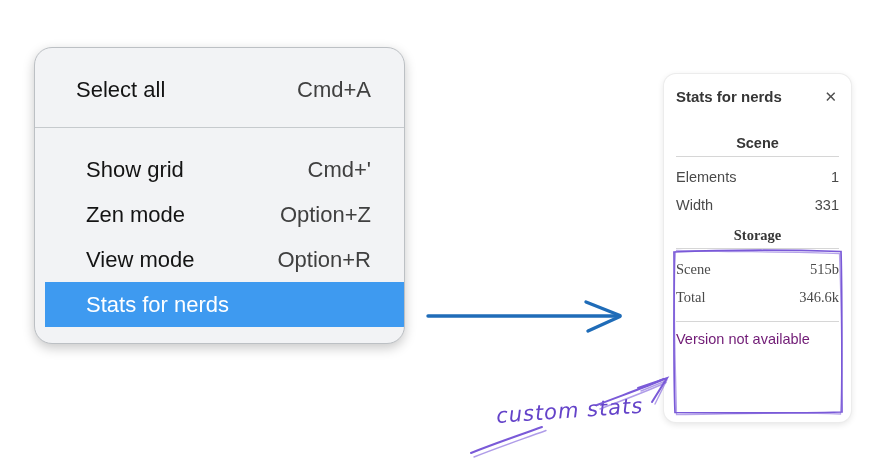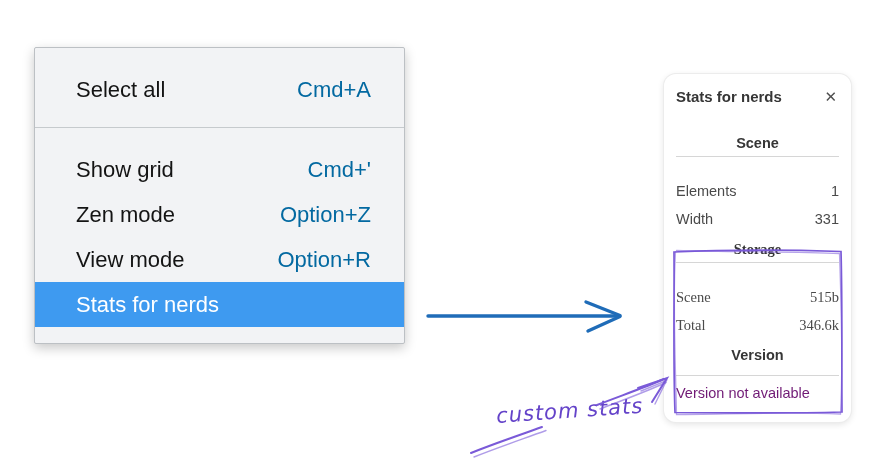--- a/index.html
+++ b/index.html
@@ -15,38 +15,38 @@
     overflow: hidden;
   }
 
   
   .context-menu {
     position: absolute;
     left: 34px; top: 47px;
     width: 371px;
     background: #f2f3f5;
     border: 1px solid #bcc0c4;
-    border-radius: 2px;
+    border-radius: 18px;
     box-shadow: 0 4px 12px rgba(0,0,0,0.22);
     overflow: hidden;
     font-size: 22px;
     color: #141414;
   }
   .menu-group-top { padding: 19px 0 15px 0; }
-  .menu-group-bottom { padding: 19px 0 16px 0; }
+  .menu-group-bottom { padding: 19px 0 16px 10px; }
   .menu-divider { height: 1px; background: #c6cacd; }
   .menu-item {
     height: 45px;
     display: flex;
     justify-content: space-between;
     align-items: center;
     padding: 0 33px 0 41px;
     cursor: default;
   }
-  .menu-item .mi-shortcut { color: #0369a1; }
+  .menu-item .mi-shortcut { color: #404040; }
   .menu-item.selected { background: #3e9af0; color: #ffffff; }
   .menu-item.selected .mi-shortcut { color: rgba(255,255,255,0.72); }
 
   
   .stats-panel {
     position: absolute;
     left: 664px; top: 74px;
     width: 187px;
     min-height: 348px;
     background: #ffffff;
@@ -75,21 +75,21 @@
   .section-storage { margin-top: 6px; font-family: Liberation Serif, serif; }
   .section-version { margin-top: 6px; }
   .section-header {
     font-weight: 700;
     text-align: center;
     font-size: 14.5px;
     color: #363636;
     height: 20px; line-height: 20px;
   }
   .panel-divider { height: 1px; background: #d6d6d6; margin-top: 3px; }
-  .stat-rows { margin-top: 20px; }
+  .stat-rows { margin-top: 6px; }
   .stat-row {
     display: flex;
     justify-content: space-between;
     align-items: center;
     height: 28px;
   }
   .section-version .panel-divider { margin-top: 10px; }
   .version-note { margin-top: 5px; line-height: 24px; color: #701a75; }
 
   
@@ -174,21 +174,20 @@
           <span>515b</span>
         </div>
         <div class="stat-row">
           <span>Total</span>
           <span>346.6k</span>
         </div>
       </div>
     </div>
 
     <div class="section-version">
-      <div class="section-header">Version</div>
       <div class="panel-divider"></div>
       <div class="version-note">Version not available</div>
     </div>
   </div>
 
   <div class="handwritten">custom stats</div>
 
   <svg class="overlay" viewBox="0 0 873 461" xmlns="http://www.w3.org/2000/svg">
 
     <g stroke="#1f6cb8" stroke-width="3.4" fill="none" stroke-linecap="round">

